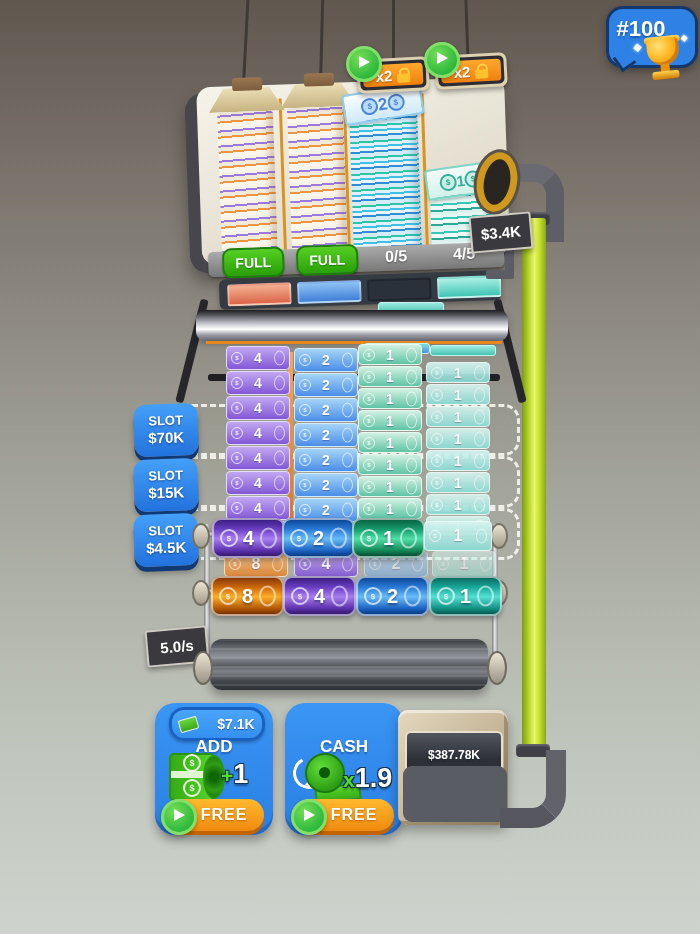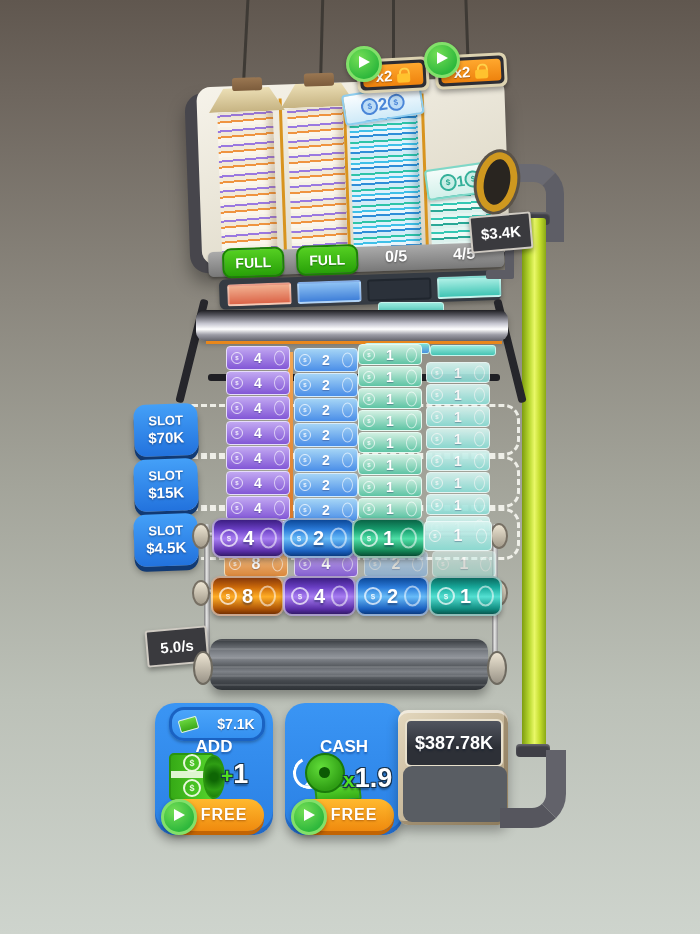--- a/index.html
+++ b/index.html
@@ -161,21 +161,21 @@
   
   .roll-speed{position:absolute;left:8px;top:50px;width:64px;height:46px;}
   .roll-speed .spool{position:absolute;left:12px;top:0;width:36px;height:36px;border-radius:50%;background:radial-gradient(circle at 40% 35%,#62de3a,#2f9e14 70%);border:2px solid #1a7a0a;}
   .roll-speed .hole{position:absolute;left:26px;top:14px;width:11px;height:11px;border-radius:50%;background:#0c5a04;}
   .roll-speed .tail{position:absolute;left:22px;top:32px;width:42px;height:13px;background:linear-gradient(180deg,#55d42c,#36aa16);border:2px solid #2a9410;border-radius:2px;transform:rotate(-6deg);}
   .roll-speed .arrow{position:absolute;left:0px;top:4px;width:26px;height:26px;border:3px solid #fff;border-color:transparent transparent #fff #fff;border-radius:50%;transform:rotate(18deg);}
   .roll-speed .ah{position:absolute;left:14px;top:26px;border-left:8px solid #fff;border-top:5px solid transparent;border-bottom:5px solid transparent;transform:rotate(40deg);}
 
   
   #cashbox{left:398px;top:710px;width:110px;height:115px;background:linear-gradient(135deg,#e4d8be,#c2b294 60%,#a89878);border-radius:10px;box-shadow:inset 0 3px 0 rgba(255,255,255,.5),inset -4px -4px 0 rgba(90,70,40,.35),0 6px 12px rgba(0,0,0,.3);}
-  #balance{position:absolute;left:7px;top:9px;width:94px;height:44px;background:linear-gradient(180deg,#51555f,#2d3037 60%);border:2px solid #e8e0cc;border-radius:6px;display:flex;align-items:center;justify-content:center;font-size:18px;}
+  #balance{position:absolute;left:7px;top:21px;width:94px;height:44px;background:linear-gradient(180deg,#51555f,#2d3037 60%);border:2px solid #e8e0cc;border-radius:6px;display:flex;align-items:center;justify-content:center;font-size:12px;}
   .grayplate{position:absolute;left:5px;top:56px;width:104px;height:56px;background:#595d63;border-radius:9px;}
   #cashbtn{position:absolute;left:9px;top:60px;width:98px;height:52px;border-radius:13px;background:linear-gradient(180deg,#8cf04e,#55d41c 45%,#3cb50e);border:2px solid #2f9e08;box-shadow:inset 0 4px 0 #b4f882,0 3px 4px rgba(0,0,0,.3);display:flex;align-items:center;justify-content:center;font-size:18px;letter-spacing:.5px;}
 </style>
 </head>
 <body>
 
 <div id="stage">
 
   <div class="wire" style="left:244px;transform:rotate(3deg);"></div>
   <div class="wire" style="left:320px;transform:rotate(1.5deg);"></div>
@@ -248,20 +248,33 @@
         <span class="label">x2</span>
         <span class="lock">
             <span class="shackle"></span>
             <span class="body"></span>
           </span>
       </div>
     </div>
     <div class="play" style="left:2px;top:2px;"></div>
   </div>
 
+  <div class="abs" id="rank">
+    <div class="bubble"></div>
+    <div class="bubble-tail"></div>
+    <div class="label txt sh">#100</div>
+    <div class="trophy">
+      <div class="cup-rim"></div>
+        <div class="cup"></div>
+        <div class="cup-stem"></div>
+        <div class="cup-base"></div>
+      <div class="spark" style="left:-2px;top:6px;"></div>
+        <div class="spark" style="left:46px;top:2px;width:5px;height:5px;"></div>
+    </div>
+  </div>
 
   <div class="leg" style="left:188px;top:298px;transform:rotate(14deg);"></div>
   <div class="leg" style="left:506px;top:298px;transform:rotate(-14deg);"></div>
   <div class="peek" style="left:378px;top:302px;width:64px;height:11px;"></div>
   <div class="abs metalbar"></div>
   <div class="abs orangeline"></div>
   <div class="peek bluetop" style="left:364px;top:343px;width:64px;height:9px;"></div>
   <div class="peek" style="left:430px;top:345px;width:64px;height:9px;"></div>
   <div class="abs blackrod"></div>
 

